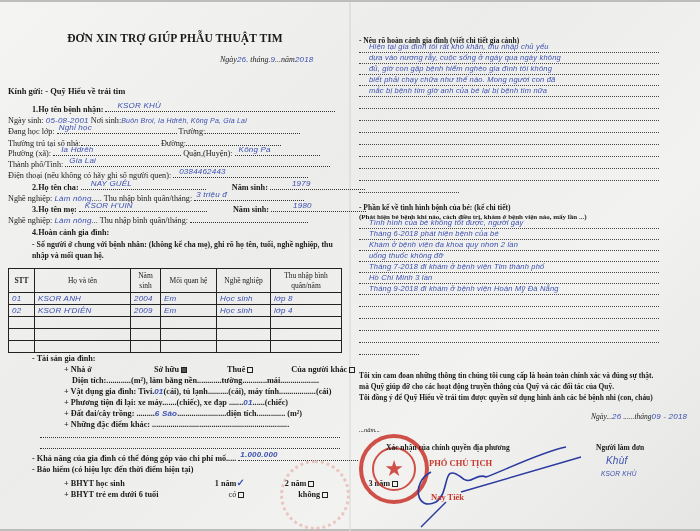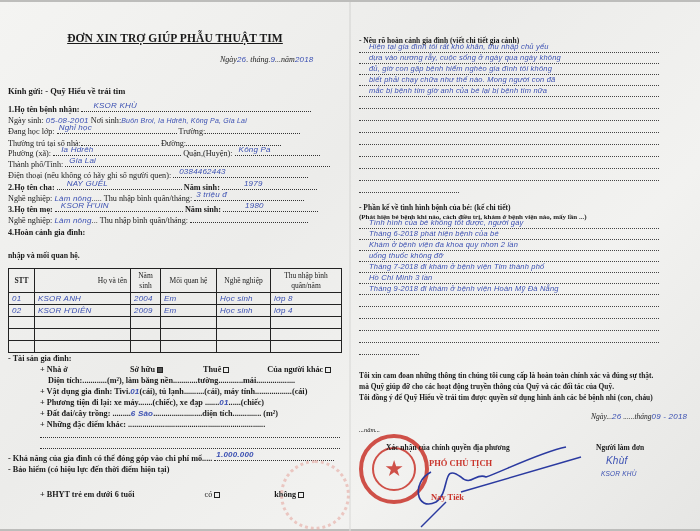--- a/index.html
+++ b/index.html
@@ -20,36 +20,36 @@
     position: absolute; left: 349px; top: 0; width: 2px; height: 531px;
     background: linear-gradient(to bottom, #d6d6d4, #dcdcda);
     opacity: .6;
   }
   .col { position: absolute; top: 0; height: 531px; }
   .left { left: 0; width: 350px; }
   .right { left: 351px; width: 349px; }
 
   .title {
     position: absolute; left: 0; width: 350px; top: 30px;
-    text-align: center; font-weight: bold; font-size: 11.5px; letter-spacing: .1px; text-decoration: underline;
+    text-align: center; font-weight: bold; font-size: 11.5px; letter-spacing: .1px;
   }
   .dateline {
     position: absolute; left: 220px; top: 53px; font-size: 8px; font-style: italic; white-space: nowrap;
   }
   .hw {
     font-family: Liberation Sans, sans-serif;
     font-style: italic;
     color: #3a4fb2;
     font-size: 8px;
     letter-spacing: .2px;
   }
   .line {
     position: absolute; left: 8px; font-size: 8.2px; white-space: nowrap; line-height: 11px;
   }
-  .b { font-weight: bold; }
+  .b { font-weight: bold; margin-left: 24px; }
   .dots {
     display: inline-block; border-bottom: 1px dotted #333; height: 8px; vertical-align: baseline;
   }
   .greeting { position: absolute; left: 8px; top: 84px; font-size: 8.5px; font-weight: bold; }
 
   
   table.fam {
     position: absolute; left: 8px; top: 266px; width: 334px;
     border-collapse: collapse; font-size: 7.5px;
   }
@@ -163,27 +163,28 @@
       <span class="b">Năm sinh:</span>
       <span class="dots" style="width:95px;position:relative"><span class="hw" style="position:absolute;left:22px;top:-4px">1980</span></span>
     </div>
     <div class="line" style="top:213px">
       <span>Nghề nghiệp:</span>
       <span class="hw">Làm nông</span>...
       <span>Thu nhập bình quân/tháng:</span>
       <span class="dots" style="width:118px"></span>
     </div>
     <div class="line b" style="top:225px">4.Hoàn cảnh gia đình:</div>
+    <div class="line b" style="top:237px;font-size:7.8px">- Số người ở chung với bệnh nhân: (không kể cha mẹ), ghi rõ họ tên, tuổi, nghề nghiệp, thu</div>
     <div class="line b" style="top:248px;font-size:7.8px">nhập và mối quan hệ.</div>
 
     <table class="fam">
       <thead>
         <tr>
           <th class="stt">STT</th>
-          <th style="width:96px;text-align:right">Họ và tên</th>
+          <th style="width:96px;text-align:center">Họ và tên</th>
           <th style="width:30px">Năm sinh</th>
           <th style="width:56px">Mối quan hệ</th>
           <th style="width:54px">Nghề nghiệp</th>
           <th>Thu nhập bình quân/năm</th>
         </tr>
       </thead>
       <tbody>
         <tr>
           <td><span class="hw">01</span></td>
           <td><span class="hw">KSOR  ANH</span></td>
@@ -246,20 +247,26 @@
     </div>
     <div class="line b" style="top:417px;left:40px">+ Những đặc điểm khác: ...................................................................</div>
     <div class="line" style="top:428px;left:40px"><span class="dots" style="width:300px"></span></div>
     <div class="line" style="top:439px;left:40px"><span class="dots" style="width:300px"></span></div>
 
     <div class="line b" style="top:451px">
       <span>- Khả năng của gia đình có thể đóng góp vào chi phí mổ.....</span>
       <span class="dots" style="width:120px;position:relative"><span class="hw" style="position:absolute;left:2px;top:-4px">1.000.000</span></span>
     </div>
     <div class="line b" style="top:462px">- Bảo hiểm (có hiệu lực đến thời điểm hiện tại)</div>
+    <div class="line b" style="top:475px;left:40px">
+      <span>+ BHYT học sinh</span>
+      <span style="margin-left:88px">1 năm</span><span class="tick">✓</span>
+      <span style="margin-left:38px">2 năm</span><span class="check"></span>
+      <span style="margin-left:52px">3 năm</span><span class="check"></span>
+    </div>
     <div class="line b" style="top:487px;left:40px">
       <span>+ BHYT trẻ em dưới 6 tuổi</span>
       <span style="margin-left:68px;font-weight:normal">có</span><span class="check"></span>
       <span style="margin-left:52px">không</span><span class="check"></span>
     </div>
     <div class="redstamp-left"></div>
   </div>
 
   <div class="col right">
     <div class="rhead" style="top:34px">- Nêu rõ hoàn cảnh gia đình (viết chi tiết gia cảnh)</div>

